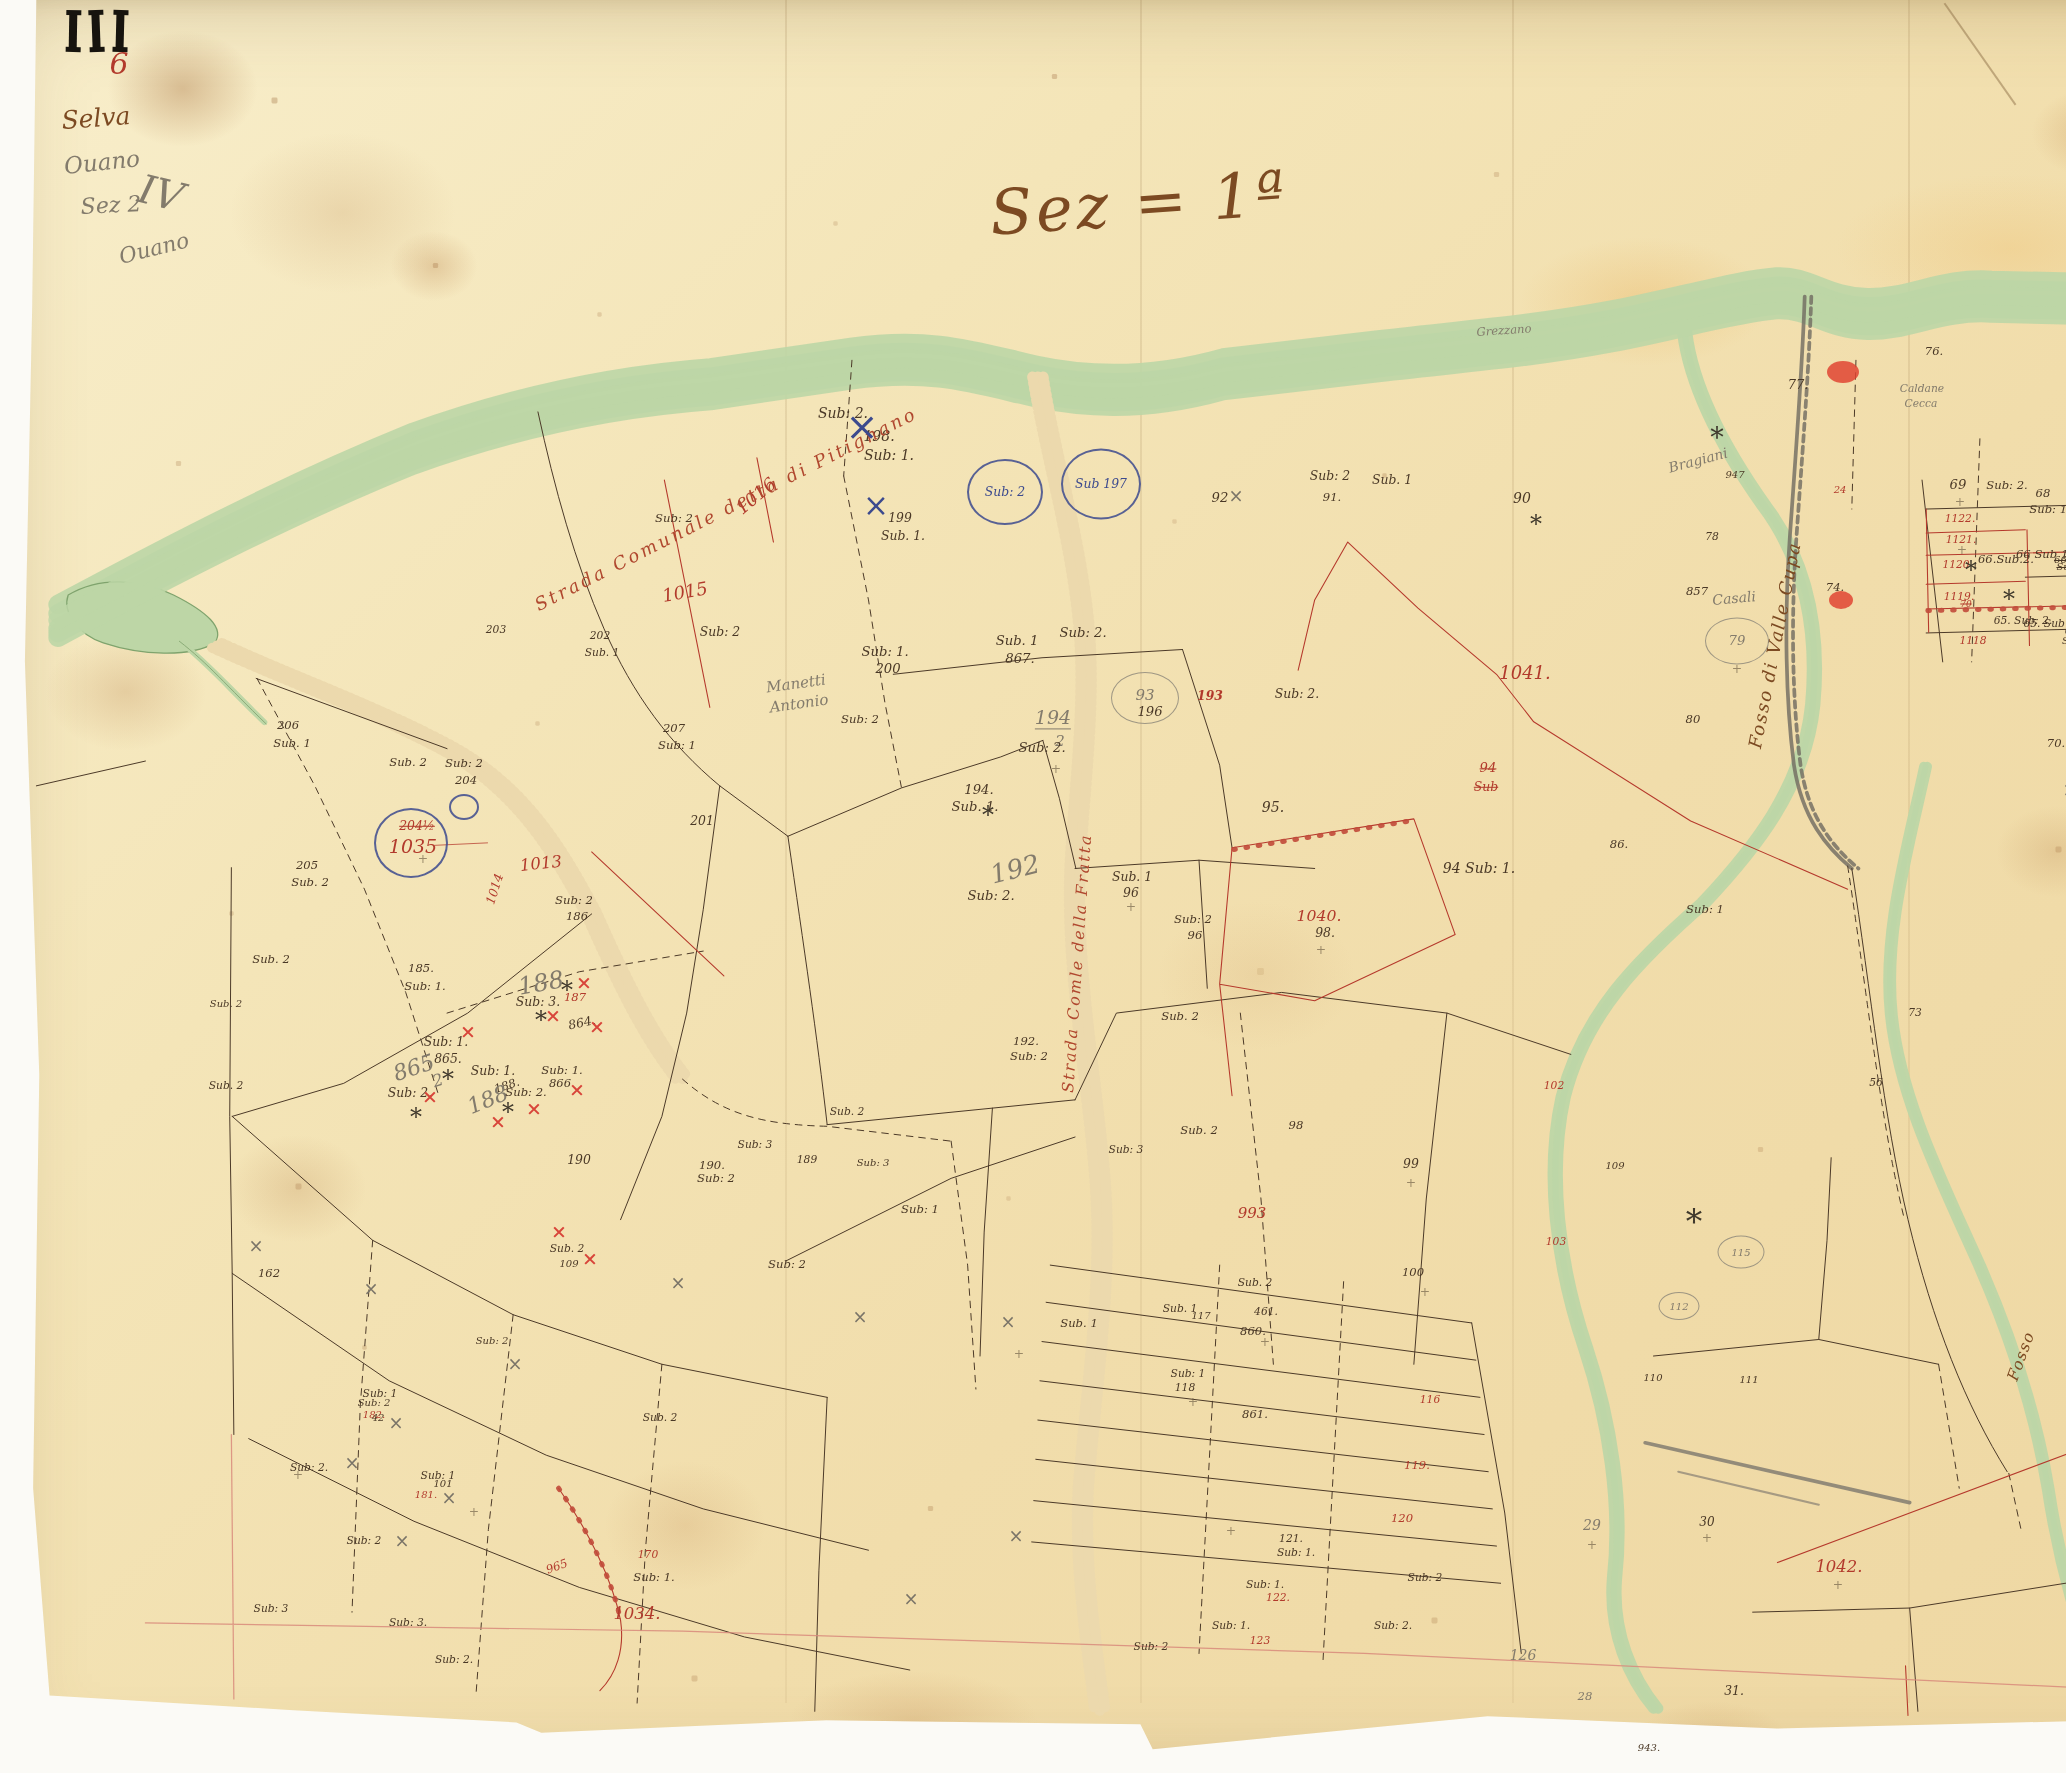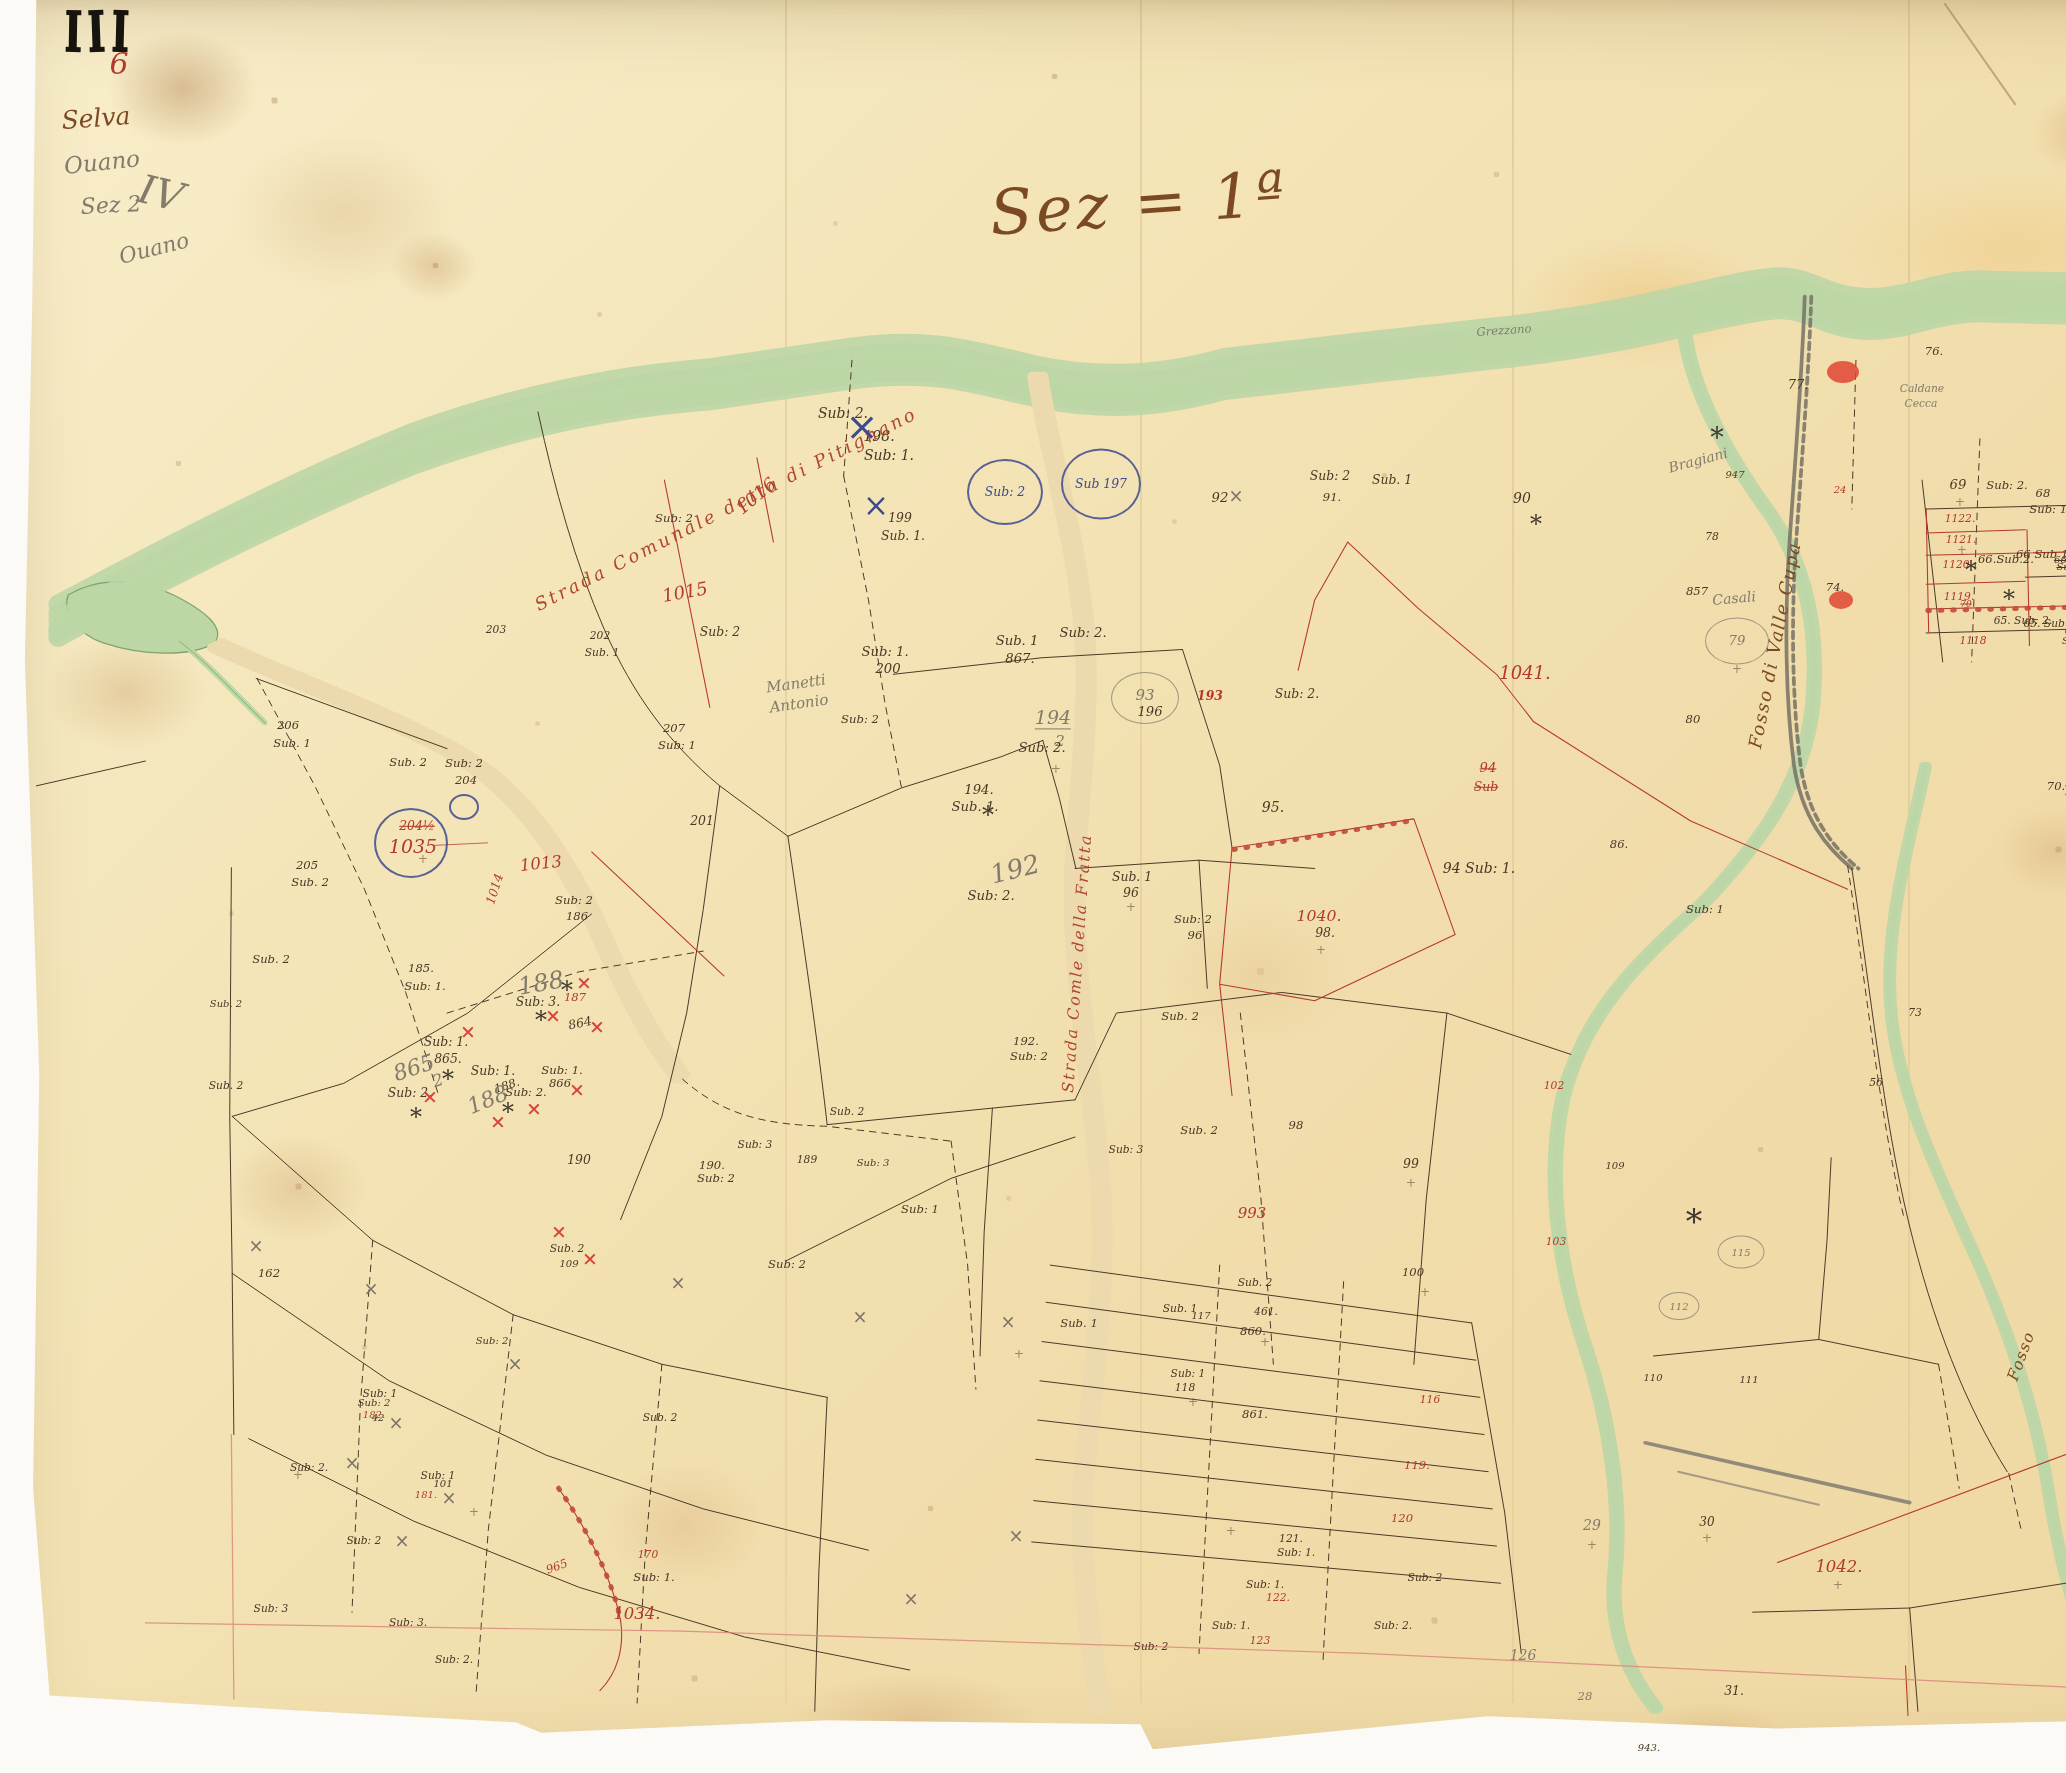--- a/index.html
+++ b/index.html
@@ -298,21 +298,21 @@
       <div class="lb c-k" style="left: 1705px; top: 910px; font-size: 11.6px; transform: translate(-50%, -50%) rotate(0deg);">Sub: 1</div>
       <div class="lb c-r" style="left: 1554px; top: 1086px; font-size: 10.7px; transform: translate(-50%, -50%) rotate(0deg);">102</div>
       <div class="lb c-r" style="left: 1556px; top: 1242px; font-size: 10.7px; transform: translate(-50%, -50%) rotate(0deg);">103</div>
       <div class="lb c-k" style="left: 1615px; top: 1166px; font-size: 10px; transform: translate(-50%, -50%) rotate(0deg);">109</div>
       <div class="lb c-k" style="left: 1653px; top: 1378px; font-size: 10px; transform: translate(-50%, -50%) rotate(0deg);">110</div>
       <div class="lb c-k" style="left: 1749px; top: 1380px; font-size: 10px; transform: translate(-50%, -50%) rotate(0deg);">111</div>
       <div class="lb c-p" style="left: 1679px; top: 1307px; font-size: 10px; transform: translate(-50%, -50%) rotate(0deg);">112</div>
       <div class="lb c-p" style="left: 1741px; top: 1253px; font-size: 10px; transform: translate(-50%, -50%) rotate(0deg);">115</div>
       <div class="lb c-k" style="left: 1876px; top: 1083px; font-size: 10.7px; transform: translate(-50%, -50%) rotate(0deg);">56</div>
       <div class="lb c-k" style="left: 1915px; top: 1013px; font-size: 10.7px; transform: translate(-50%, -50%) rotate(0deg);">73</div>
-      <div class="lb c-k" style="left: 2056px; top: 787px; font-size: 11.6px; transform: translate(-50%, -50%) rotate(0deg);">70.</div>
+      <div class="lb c-k" style="left: 2056px; top: 744px; font-size: 11.6px; transform: translate(-50%, -50%) rotate(0deg);">70.</div>
       <div class="lb c-k" style="left: 1735px; top: 475px; font-size: 10px; transform: translate(-50%, -50%) rotate(0deg);">947</div>
       <div class="lb c-p" style="left: 1737px; top: 641px; font-size: 13.2px; transform: translate(-50%, -50%) rotate(0deg);">79</div>
       <div class="lb c-k" style="left: 1835px; top: 588px; font-size: 11.6px; transform: translate(-50%, -50%) rotate(0deg);">74.</div>
       <div class="lb c-k" style="left: 1693px; top: 720px; font-size: 11.6px; transform: translate(-50%, -50%) rotate(0deg);">80</div>
       <div class="lb c-k" style="left: 1712px; top: 537px; font-size: 10.7px; transform: translate(-50%, -50%) rotate(0deg);">78</div>
       <div class="lb c-k" style="left: 1697px; top: 592px; font-size: 11.6px; transform: translate(-50%, -50%) rotate(0deg);">857</div>
       <div class="lb c-p" style="left: 1698px; top: 460px; font-size: 14px; transform: translate(-50%, -50%) rotate(-15deg);">Bragiani</div>
       <div class="lb c-p" style="left: 1734px; top: 598px; font-size: 14px; transform: translate(-50%, -50%) rotate(-5deg);">Casali</div>
       <div class="lb c-k" style="left: 1798px; top: 384px; font-size: 13px; transform: translate(-50%, -50%) rotate(0deg);">77.</div>
       <div class="lb c-k" style="left: 1934px; top: 352px; font-size: 11.6px; transform: translate(-50%, -50%) rotate(0deg);">76.</div>

